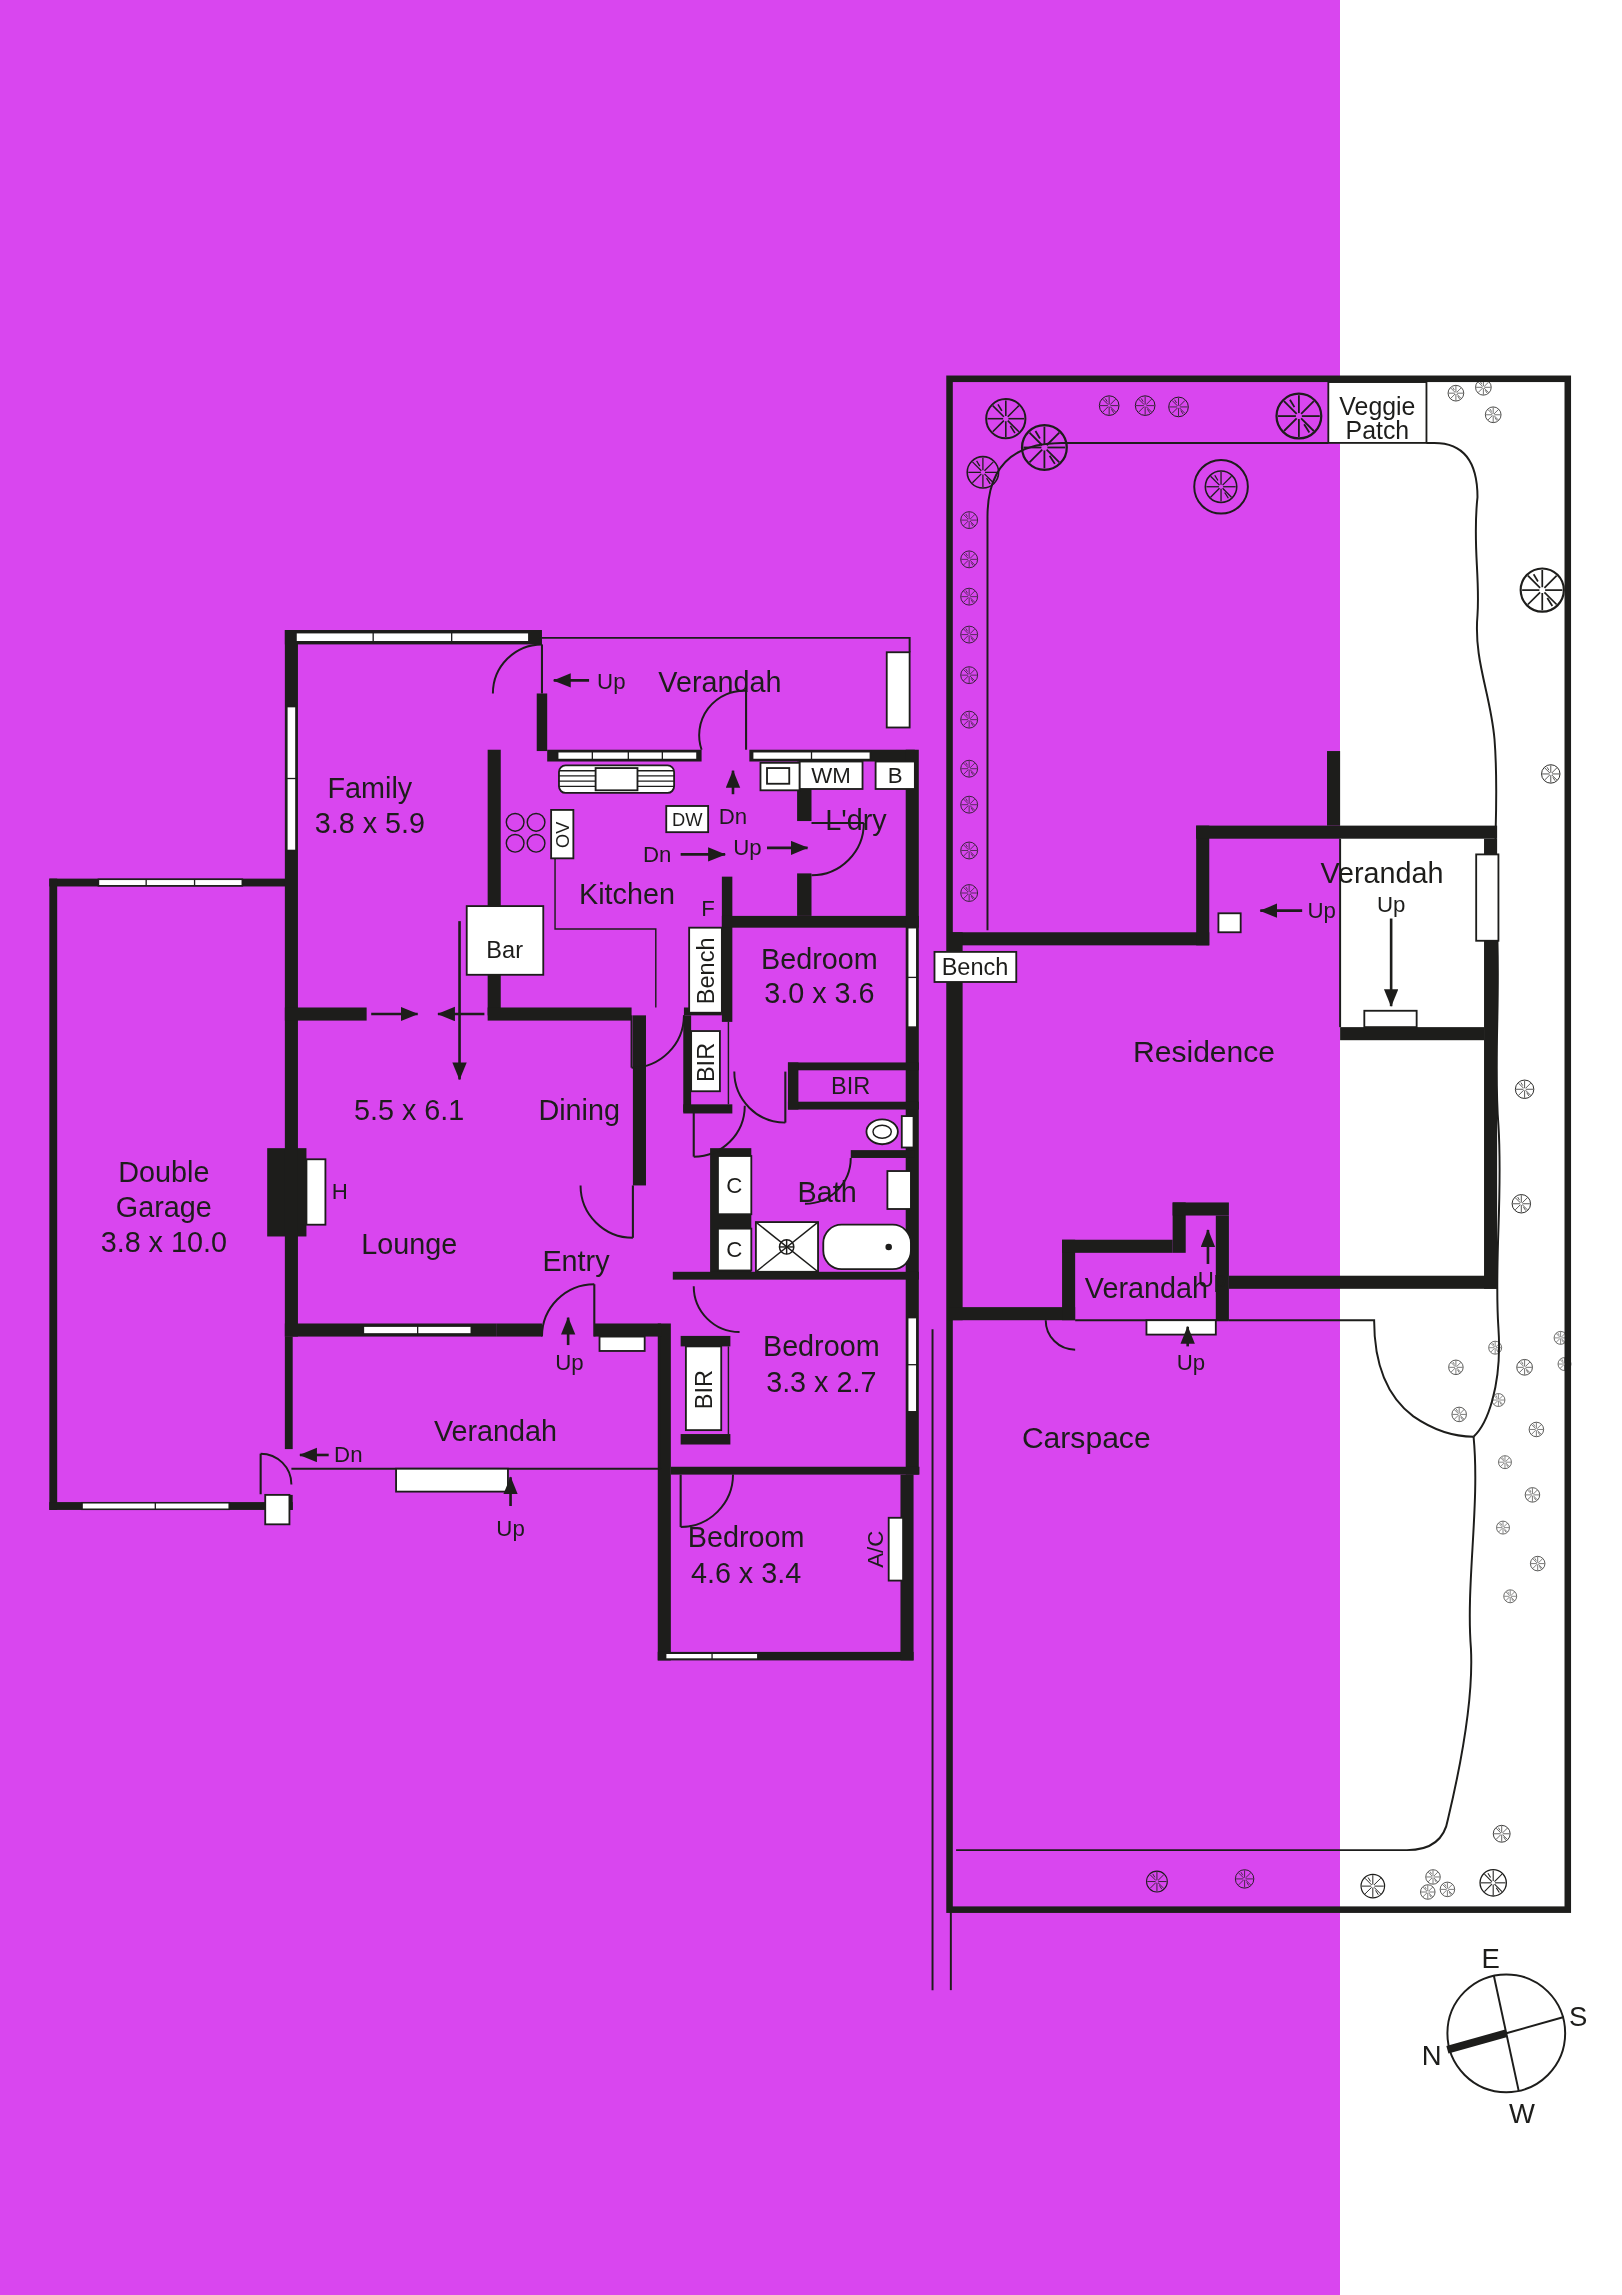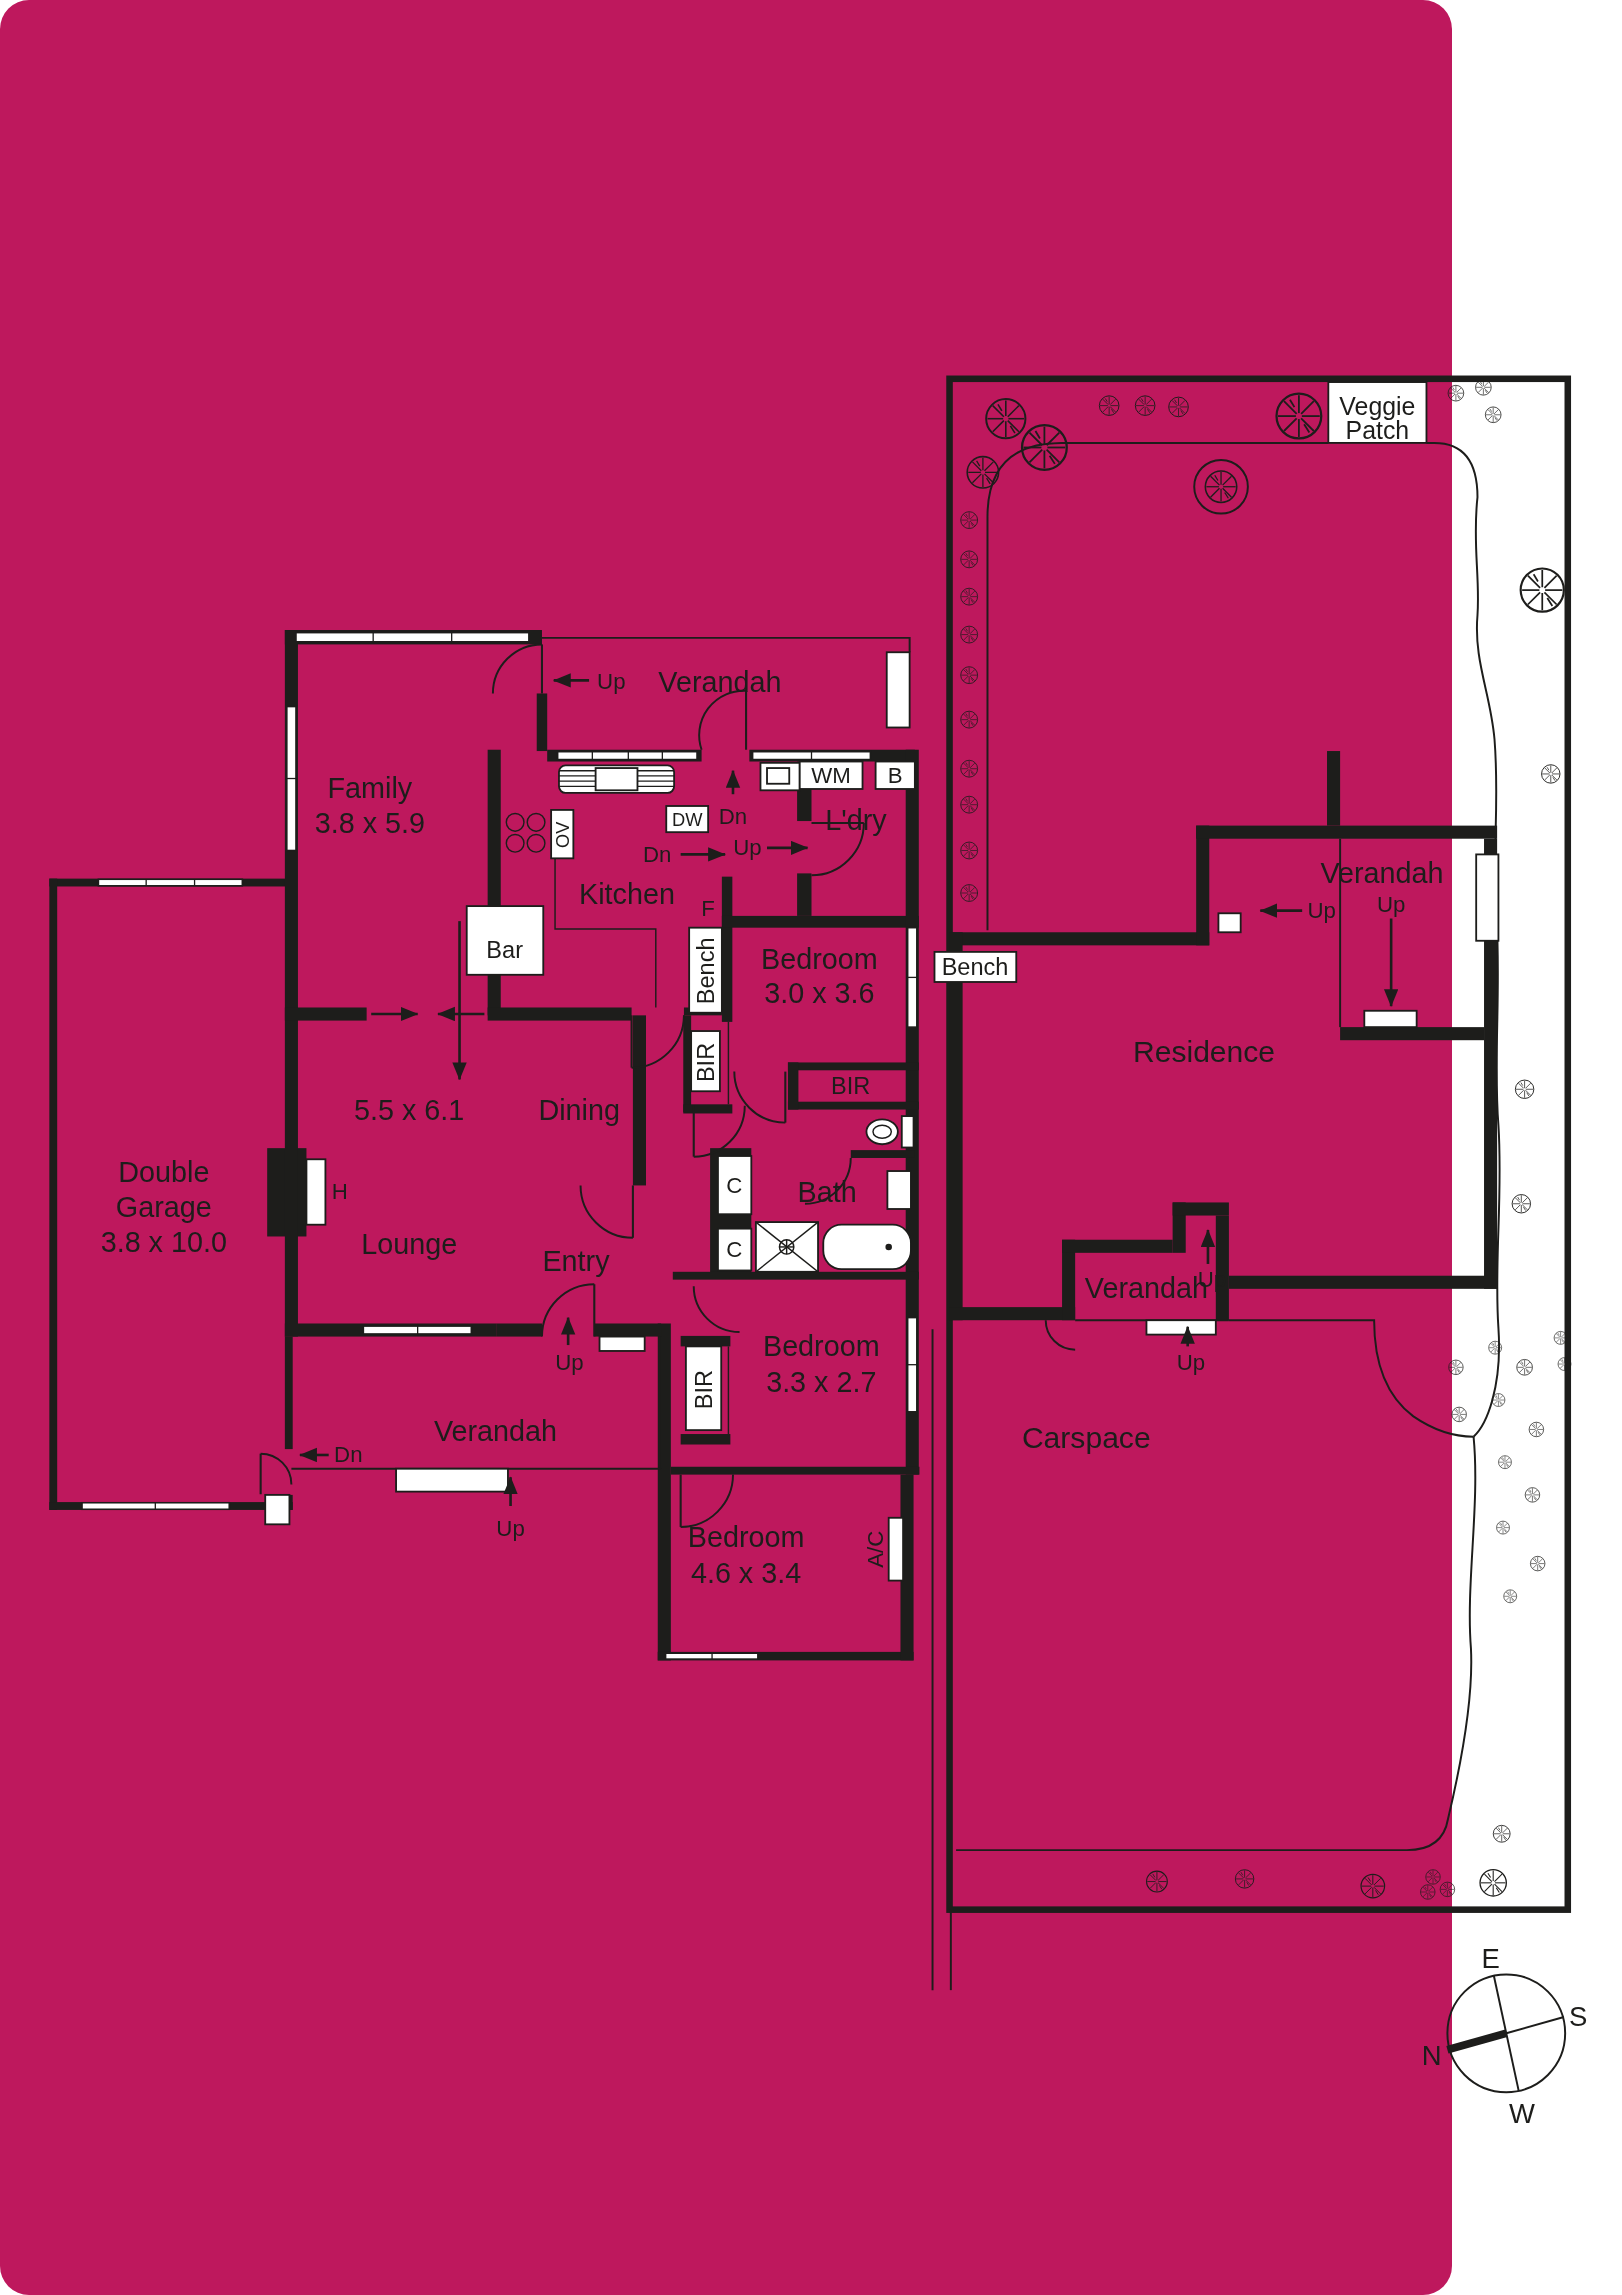--- a/index.html
+++ b/index.html
@@ -1,16 +1,16 @@
 <!DOCTYPE html>
 <html style="font-size:10.5px"><head>
 <meta charset="utf-8">
 <style>
   html,body{margin:0;padding:0;background:#fff;}
-  #page{width:1452px;height:2295px;position:relative;background:#be185d;border-radius:29px;}
+  #page{width:1340px;height:2295px;position:relative;background:#d946ef;}
   svg{display:block;}
   .wall{fill:#1d1d1b;}
   .thin{stroke:#1d1d1b;stroke-width:3;fill:none;}
   .thin2{stroke:#1d1d1b;stroke-width:2.2;fill:none;}
   .win{fill:#fff;stroke:#1d1d1b;stroke-width:2.4;}
   .wdiv{stroke:#1d1d1b;stroke-width:2;}
   .box{fill:#fff;stroke:#1d1d1b;stroke-width:2.8;}
   .arc{stroke:#1d1d1b;stroke-width:3;fill:none;}
   .leaf{stroke:#1d1d1b;stroke-width:3.2;}
   .arrow{stroke:#1d1d1b;stroke-width:4;fill:none;marker-end:url(#ah);}

